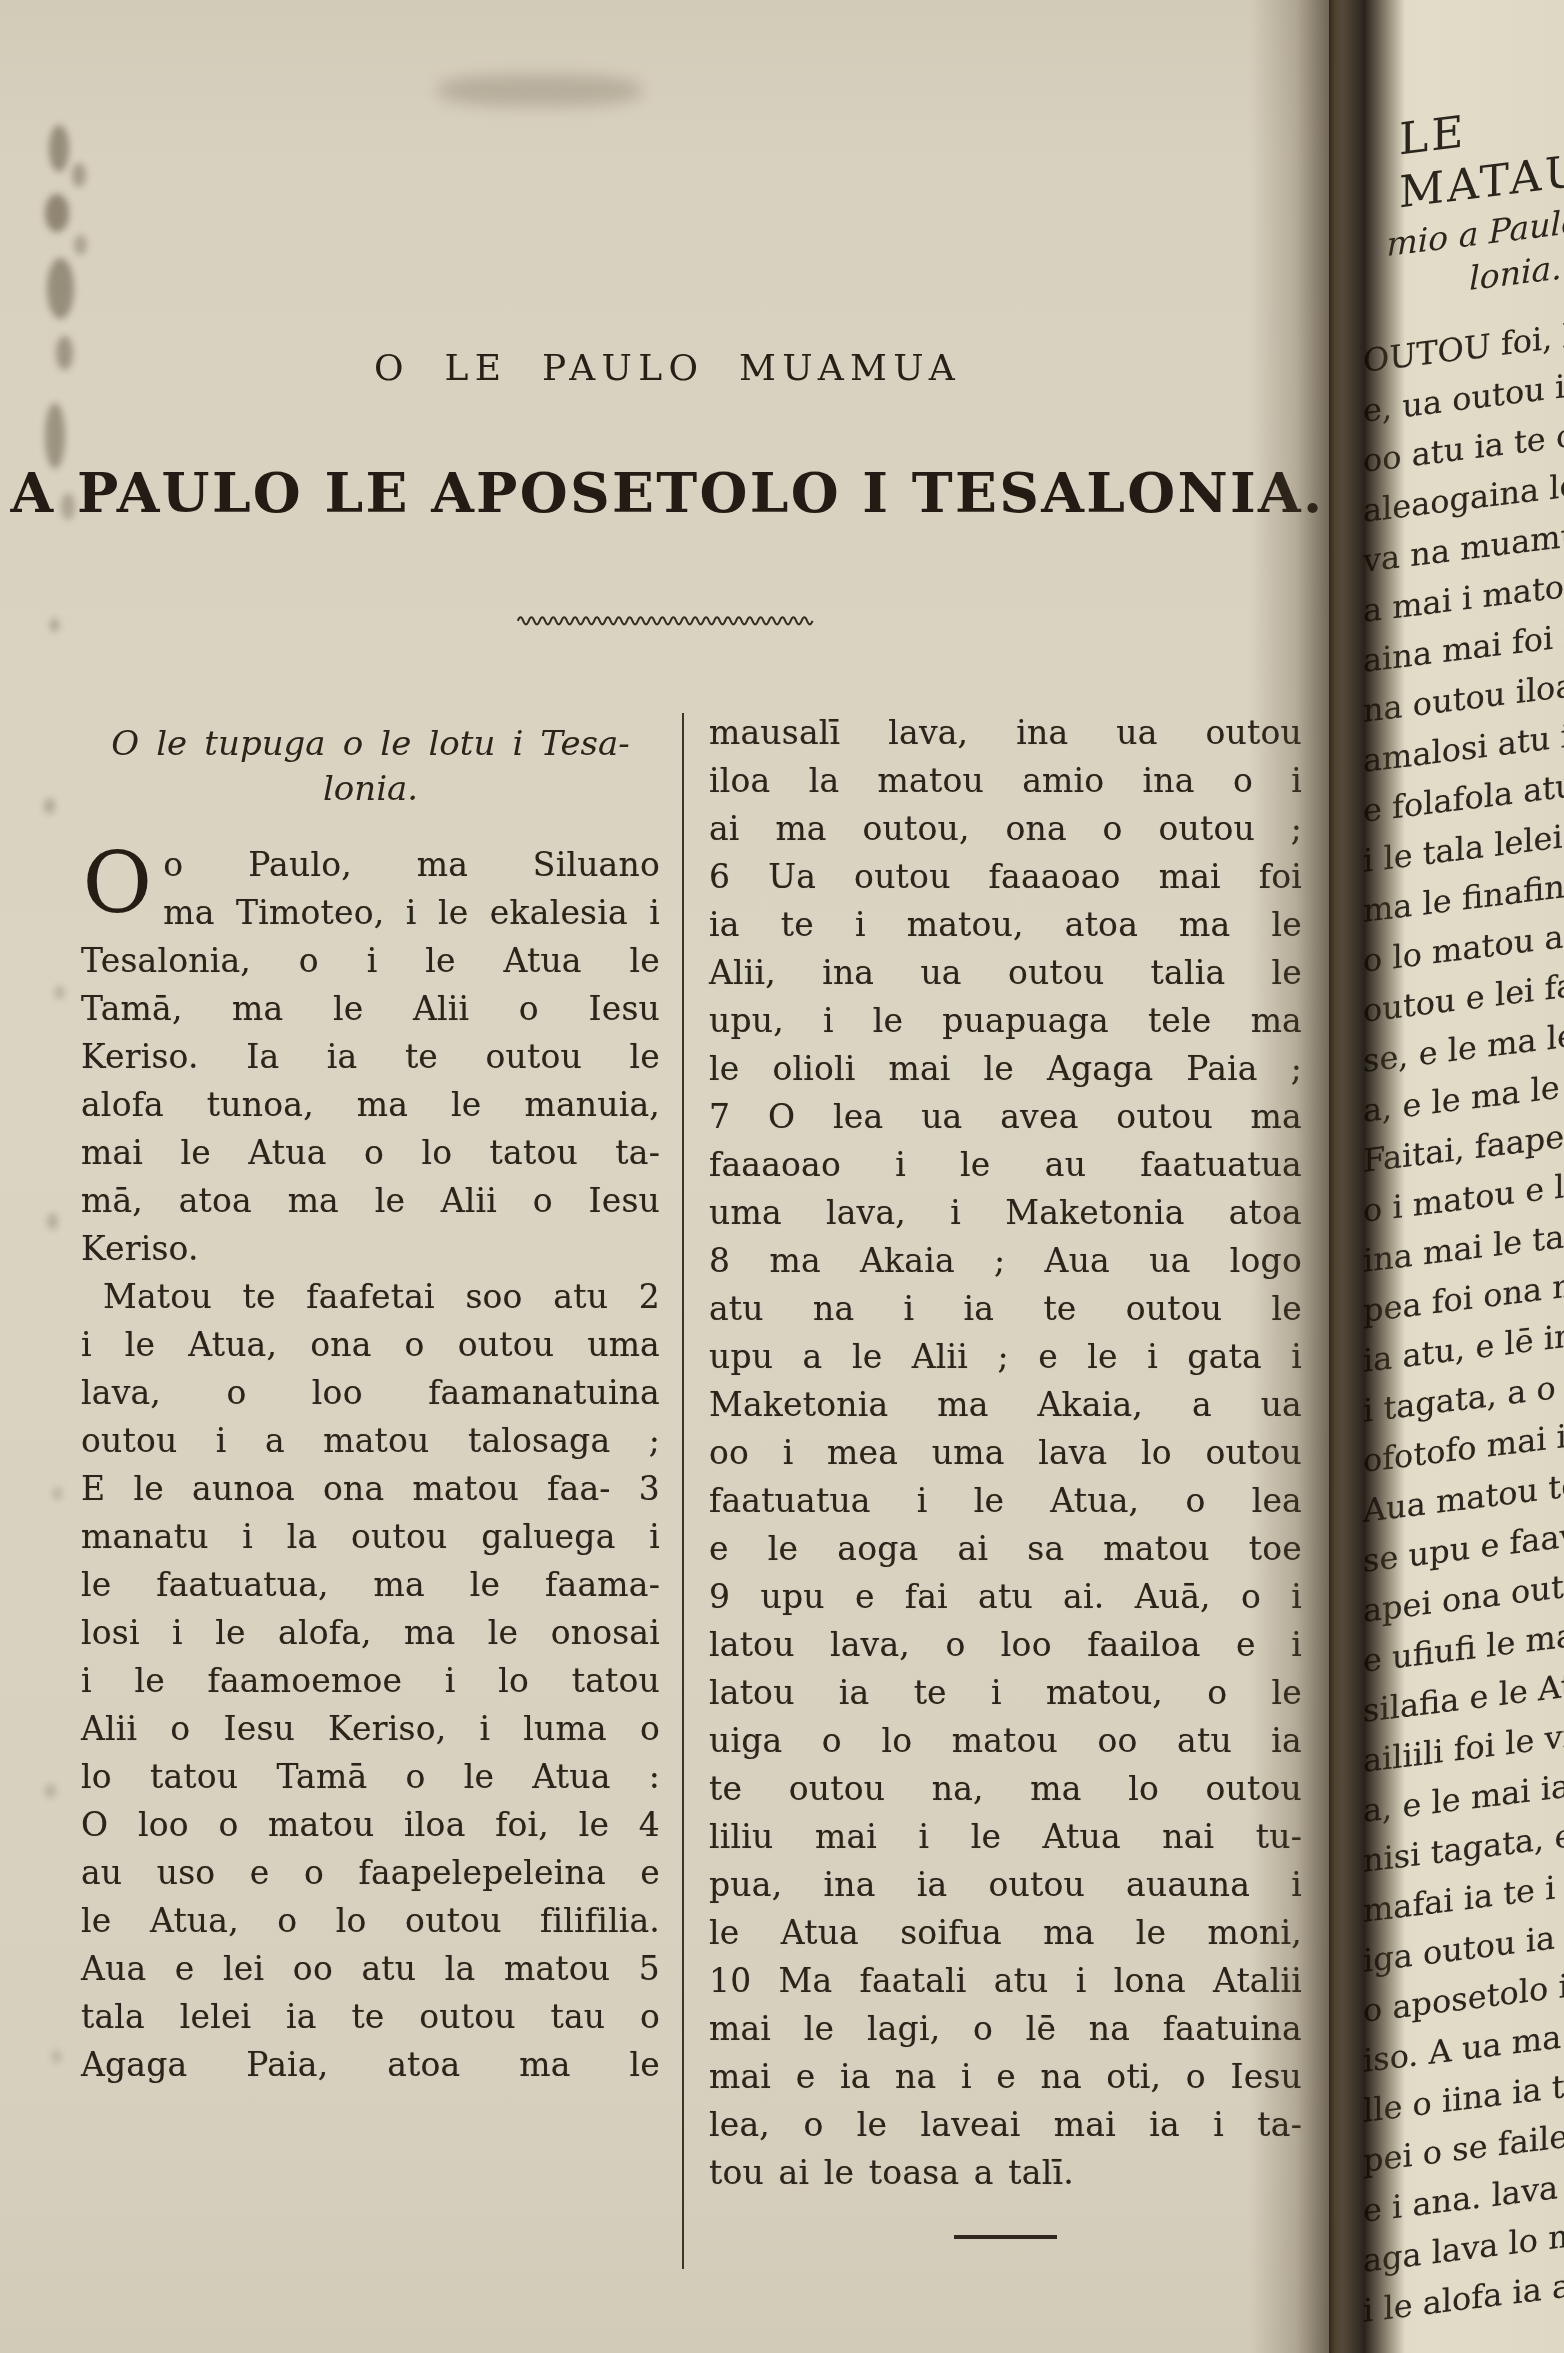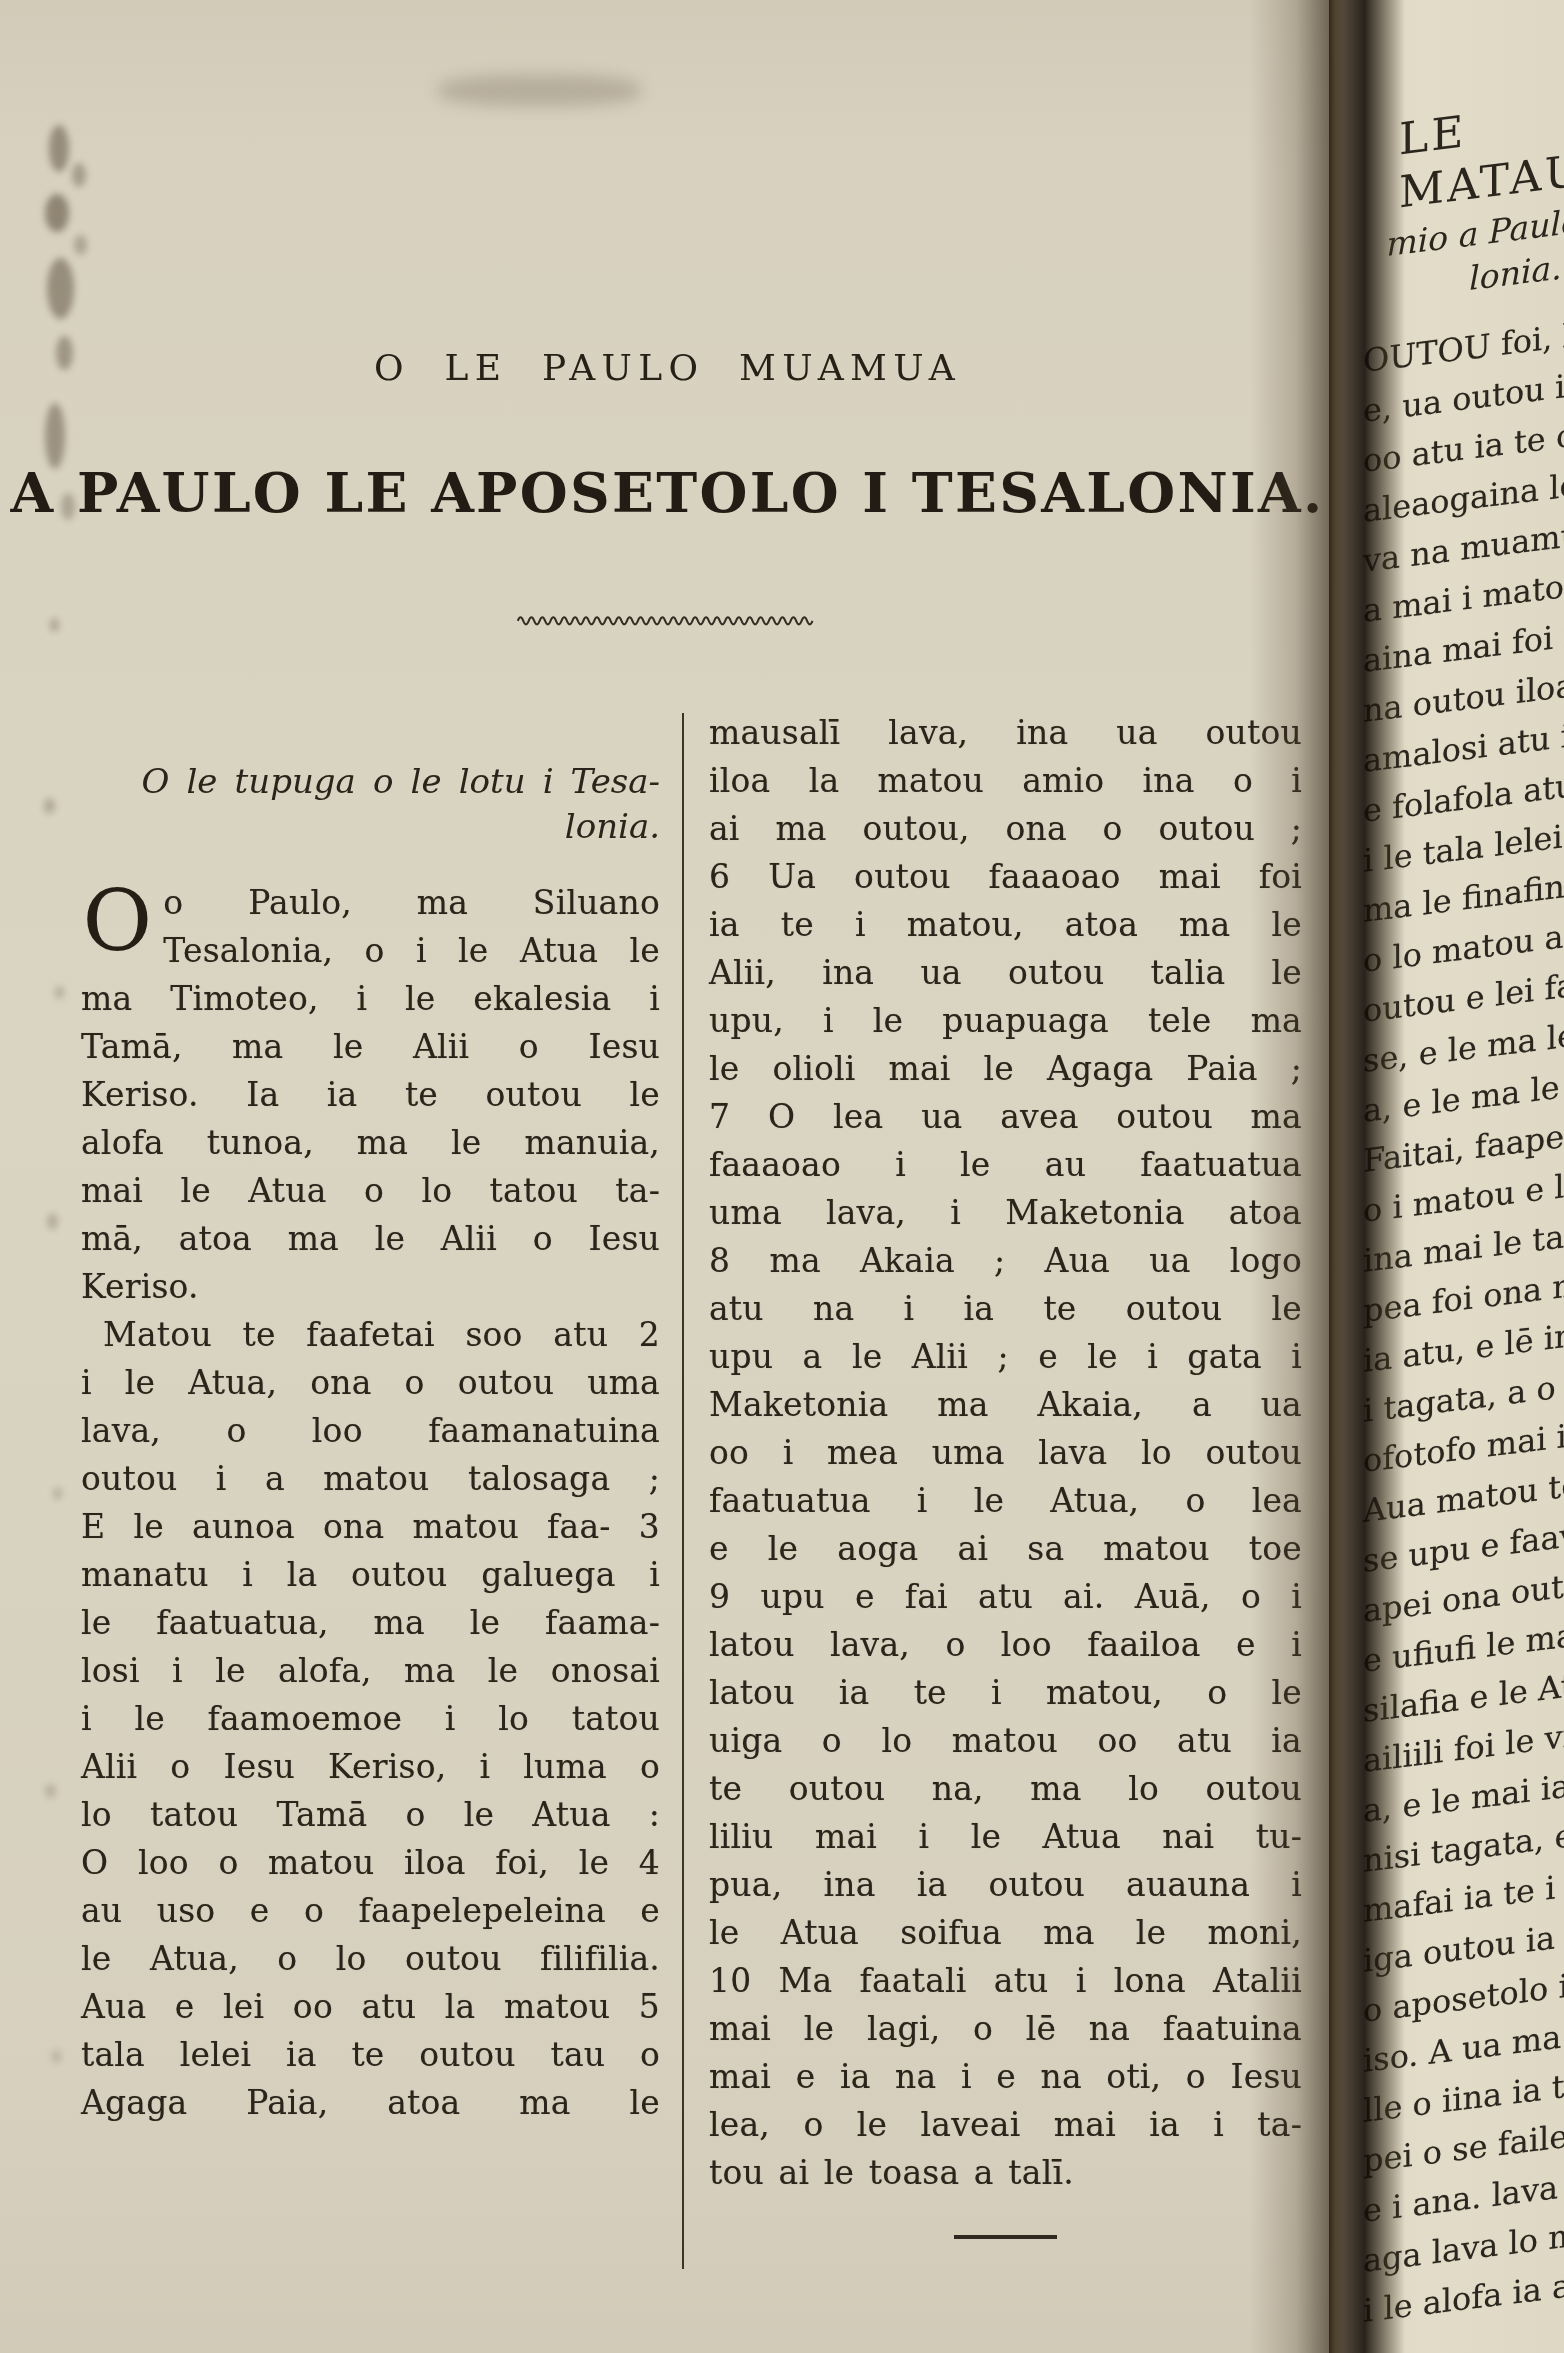--- a/index.html
+++ b/index.html
@@ -26,21 +26,21 @@
   .squiggle { position:absolute; top:613px; left:515px; width:305px; height:15.6px; }
   
   .columns { position:absolute; top:707px; left:81px; width:1226px; }
   .col-left  { position:absolute; top:0;   left:0;     width:579px; }
   .col-right { position:absolute; top:1.6px; left:628px; width:593px; }
   .col-rule  { position:absolute; top:6.3px; left:601px; width:2.3px; height:1556px; background:#3b342a; }
   .chapter-heading {
     font-size:37px; letter-spacing:6.3px; word-spacing:14px;
     padding-left:6.3px; line-height:47px; color:#241e15;
   }
-  .chapter-subtitle { margin-top:52px; text-align:right; }
+  .chapter-subtitle { margin-top:14px; text-align:center; }
   .subline { font-style:italic; font-size:34px; line-height:45px; word-spacing:6.3px; }
   .para-area { margin-top:30px; }
   .dropcap {
     float:left; font-size:85px; line-height:0.92; height:86px;
     padding:3.1px 11px 0 1.6px; color:#241e15;
   }
   .bline { font-size:33px; line-height:48px; letter-spacing:0.2px; word-spacing:3.9px;
            text-shadow:0 0 0.8px rgba(42,36,27,0.35); }
   .bline.j { text-align:justify; text-align-last:justify; }
   .col-left .para:nth-child(2) .bline:first-child { text-indent:22px; }
@@ -106,22 +106,22 @@
   <div class="col-left">
     <div class="chapter-subtitle">
         <div class="subline">O le tupuga o le lotu i Tesa-</div>
         <div class="subline">lonia.</div>
       </div>
     <div class="para-area">
       <span class="dropcap">O</span>
       <div>
           <div class="para">
             <div class="bline j">o Paulo, ma Siluano</div>
+            <div class="bline j">ma Timoteo, i le ekalesia i</div>
             <div class="bline j">Tesalonia, o i le Atua le</div>
-            <div class="bline j">ma Timoteo, i le ekalesia i</div>
             <div class="bline j">Tamā, ma le Alii o Iesu</div>
             <div class="bline j">Keriso.  Ia ia te outou le</div>
             <div class="bline j">alofa tunoa, ma le manuia,</div>
             <div class="bline j">mai le Atua o lo tatou ta-</div>
             <div class="bline j">mā, atoa ma le Alii o Iesu</div>
             <div class="bline">Keriso.</div>
           </div>
           <div class="para">
             <div class="bline j">Matou te faafetai soo atu 2</div>
             <div class="bline j">i le Atua, ona o outou uma</div>

